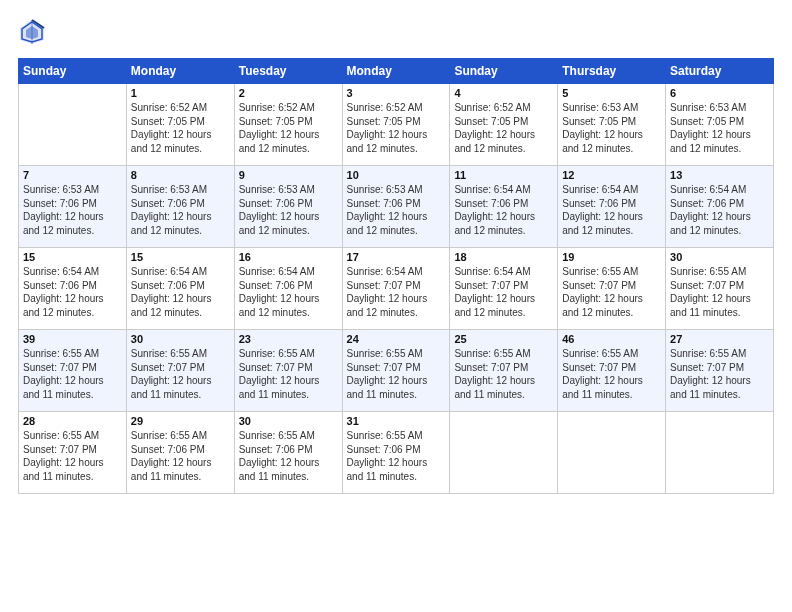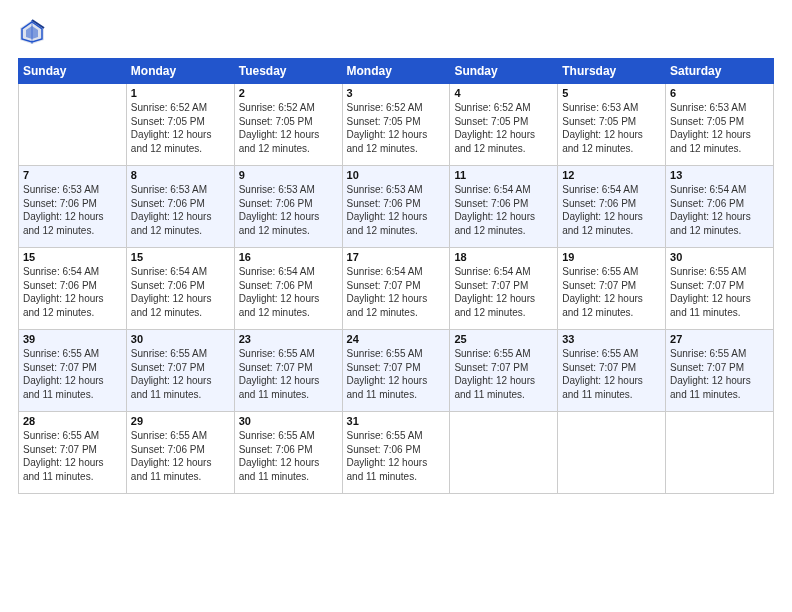--- a/index.html
+++ b/index.html
@@ -315,21 +315,21 @@
 and 11 minutes.</div>
           </td>
           <td>
             <span class="day-num">25</span>
             <div class="day-info" style="white-space: pre-line;">Sunrise: 6:55 AM
 Sunset: 7:07 PM
 Daylight: 12 hours
 and 11 minutes.</div>
           </td>
           <td>
-            <span class="day-num">33</span>
+            <span class="day-num">46</span>
             <div class="day-info" style="white-space: pre-line;">Sunrise: 6:55 AM
 Sunset: 7:07 PM
 Daylight: 12 hours
 and 11 minutes.</div>
           </td>
           <td>
             <span class="day-num">27</span>
             <div class="day-info" style="white-space: pre-line;">Sunrise: 6:55 AM
 Sunset: 7:07 PM
 Daylight: 12 hours

